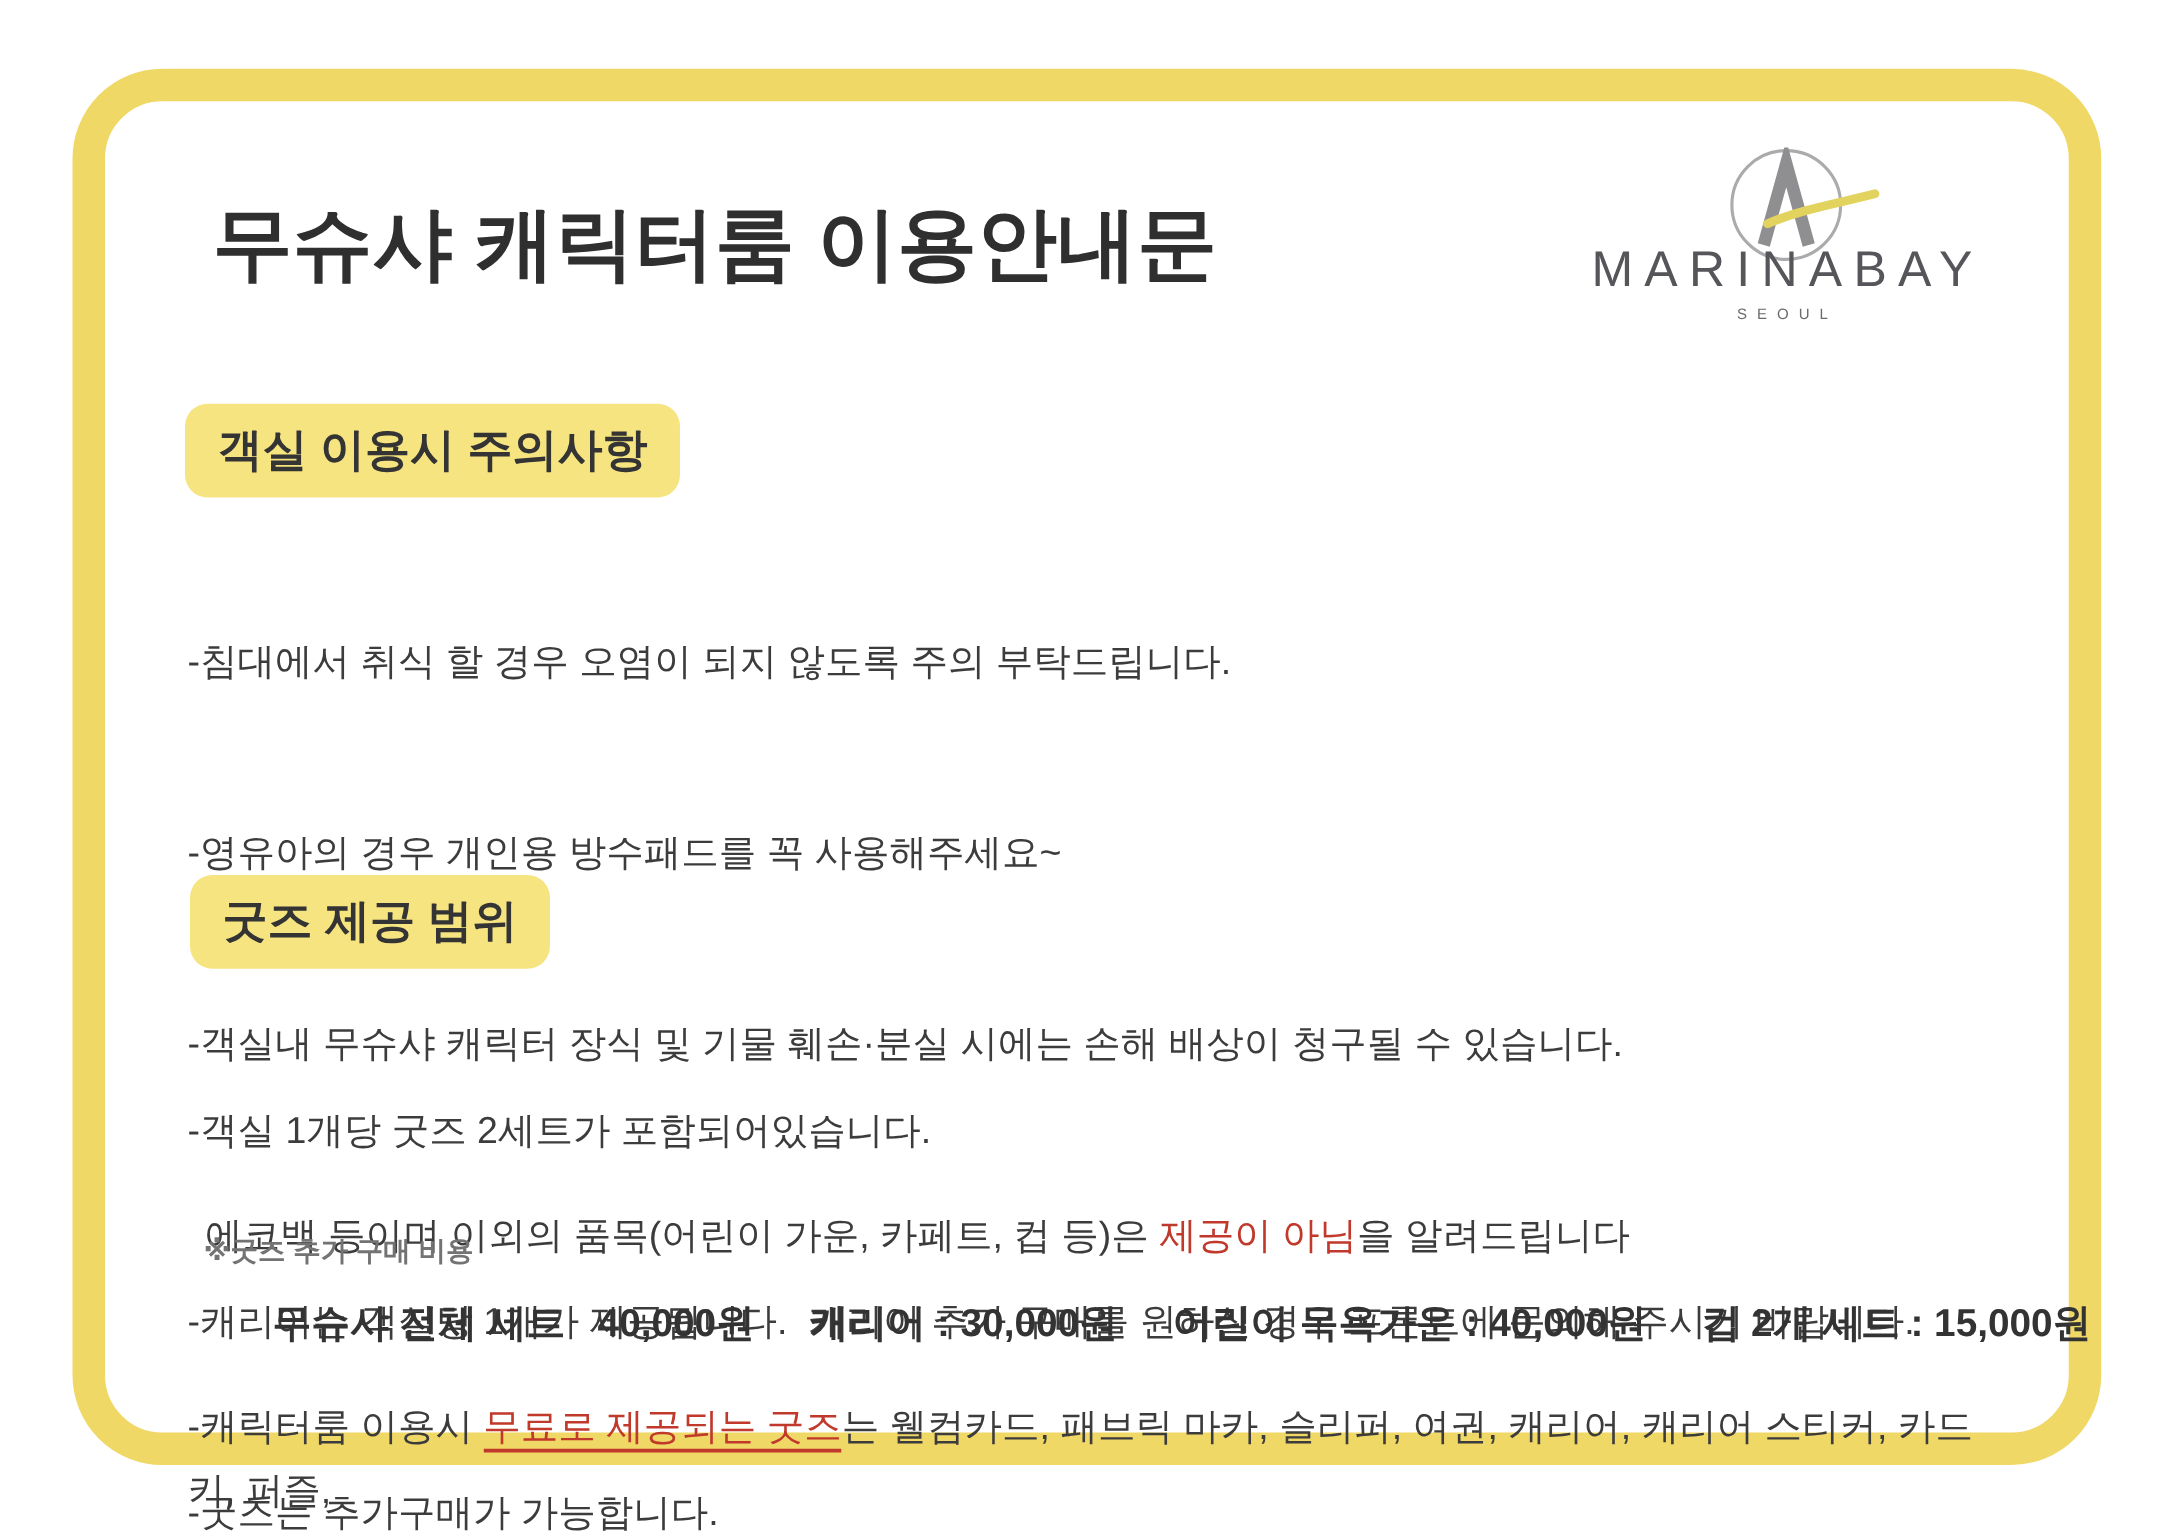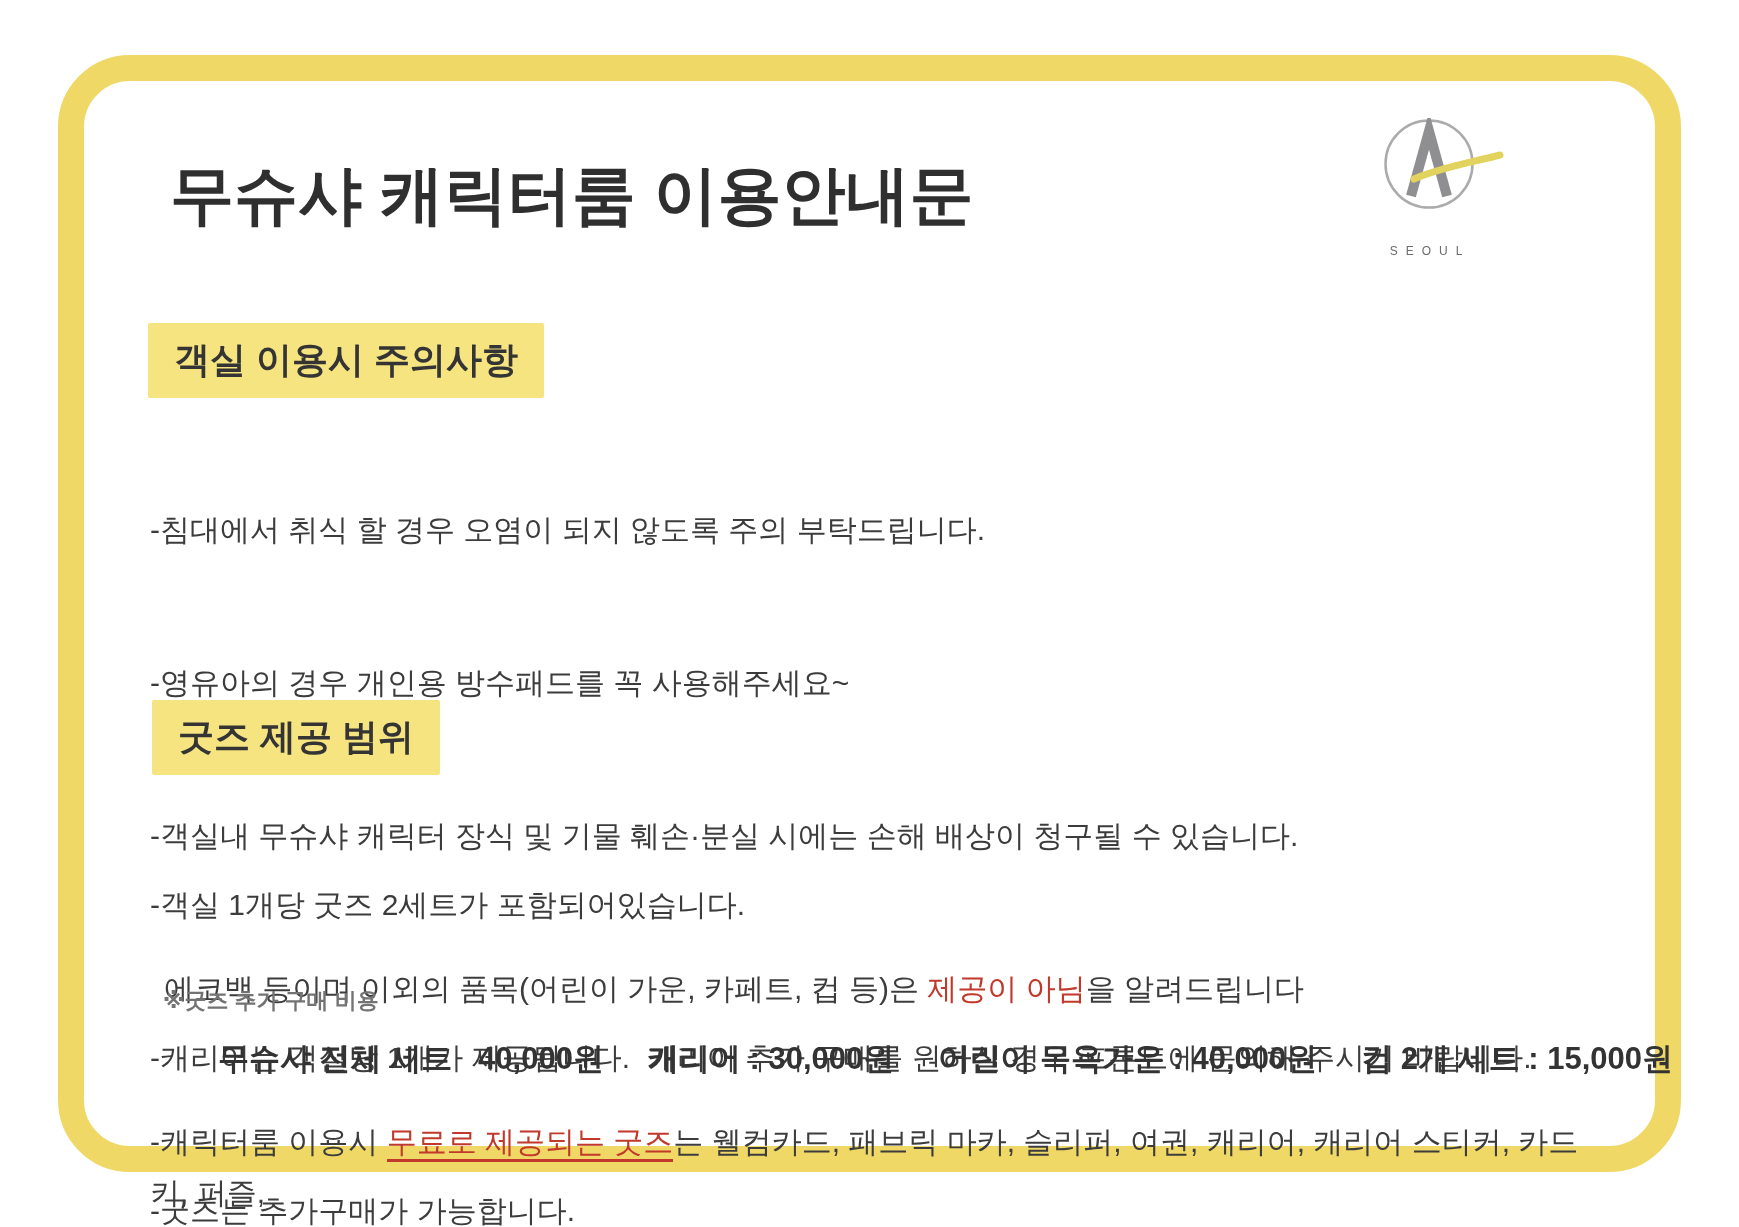--- a/index.html
+++ b/index.html
@@ -30,21 +30,21 @@
     position:absolute;top:76px;left:0;width:100%;text-align:center;
     font-size:40px;font-weight:normal;color:#55555a;letter-spacing:9px;white-space:nowrap;
   }
   .logo-subtitle{
     position:absolute;top:126px;left:0;width:100%;text-align:center;
     font-size:12px;color:#6b6b6e;letter-spacing:8px;white-space:nowrap;
   }
   
   .pill{
     position:absolute;display:inline-block;
-    background:var(--highlight-yellow);border-radius:2px;
+    background:var(--highlight-yellow);border-radius:18px;
     padding:13px 26px;font-size:36px;font-weight:bold;color:#343434;white-space:nowrap;
   }
   .pill.room{left:148px;top:323px;}
   .pill.goods{left:152px;top:700px;}
   
   .para{position:absolute;font-size:30px;line-height:51px;white-space:pre-wrap;}
   .para.room{left:150px;top:402px;width:1430px;}
   .para.goods{left:150px;top:777px;width:1430px;}
   .para .line{white-space:pre-wrap;}
   .line.indented{padding-left:14px;}
@@ -66,20 +66,21 @@
 <div class="frame"></div>
 
 <div class="page-title">무슈샤 캐릭터룸 이용안내문</div>
 
 <div class="logo">
   <svg class="logo-monogram" viewBox="0 0 122 92" xmlns="http://www.w3.org/2000/svg">
     <circle cx="46" cy="46" r="43.5" fill="none" stroke="#ABABAD" stroke-width="2.5"></circle>
     <path d="M28 78 L46 13 L64 78" fill="none" stroke="#8F8F91" stroke-width="10"></path>
     <path d="M31 61 C 56 50, 86 45, 117 37" fill="none" stroke="#E2D35F" stroke-width="7" stroke-linecap="round"></path>
   </svg>
+  <div class="logo-wordmark">MARINABAY</div>
   <div class="logo-subtitle">SEOUL</div>
 </div>
 
 <div class="pill room">객실 이용시 주의사항</div>
 
 <div class="para room">
   <div class="line">-침대에서 취식 할 경우 오염이 되지 않도록 주의 부탁드립니다.</div>
   <div class="line">-영유아의 경우 개인용 방수패드를 꼭 사용해주세요~</div>
   <div class="line">-객실내 무슈샤 캐릭터 장식 및 기물 훼손·분실 시에는 손해 배상이 청구될 수 있습니다.</div>
   <div class="line indented"><span>에코백 등이며 이외의 품목(어린이 가운, 카페트, 컵 등)은 </span><span class="red">제공이 아님</span><span>을 알려드립니다</span></div>

